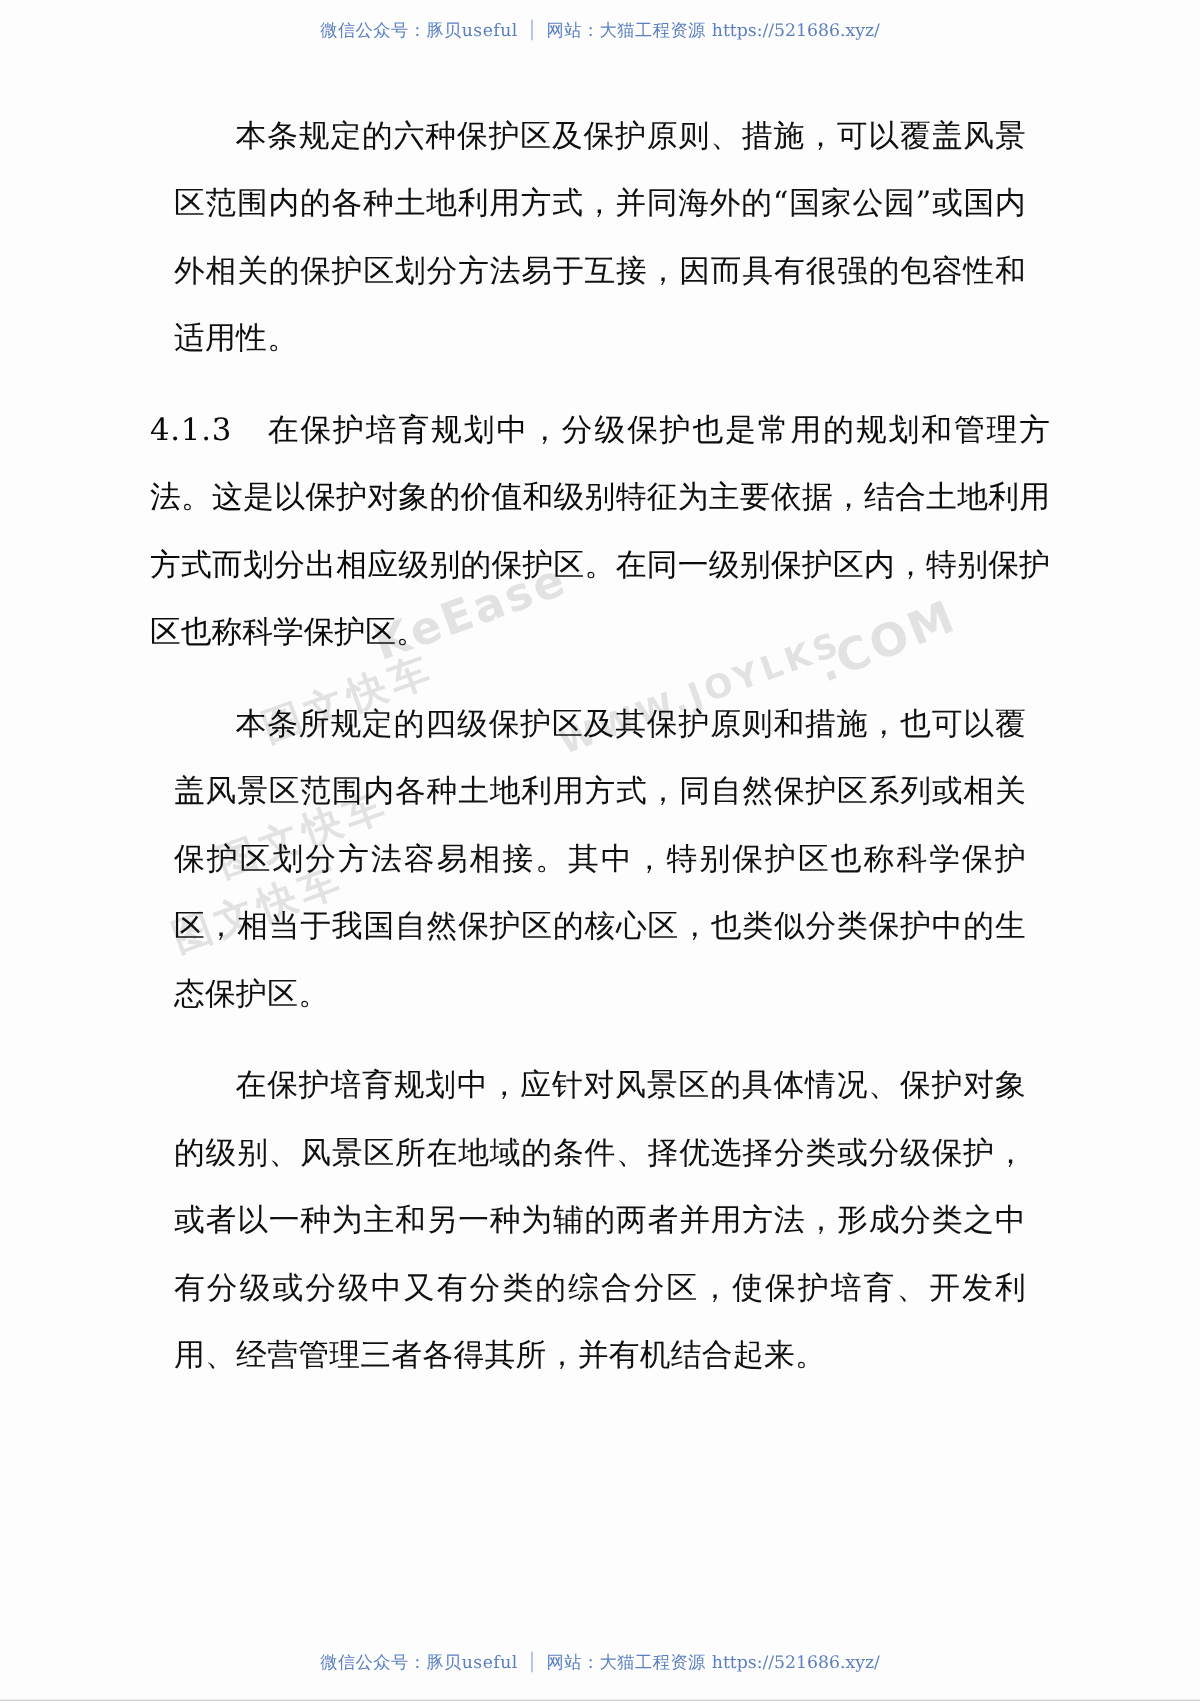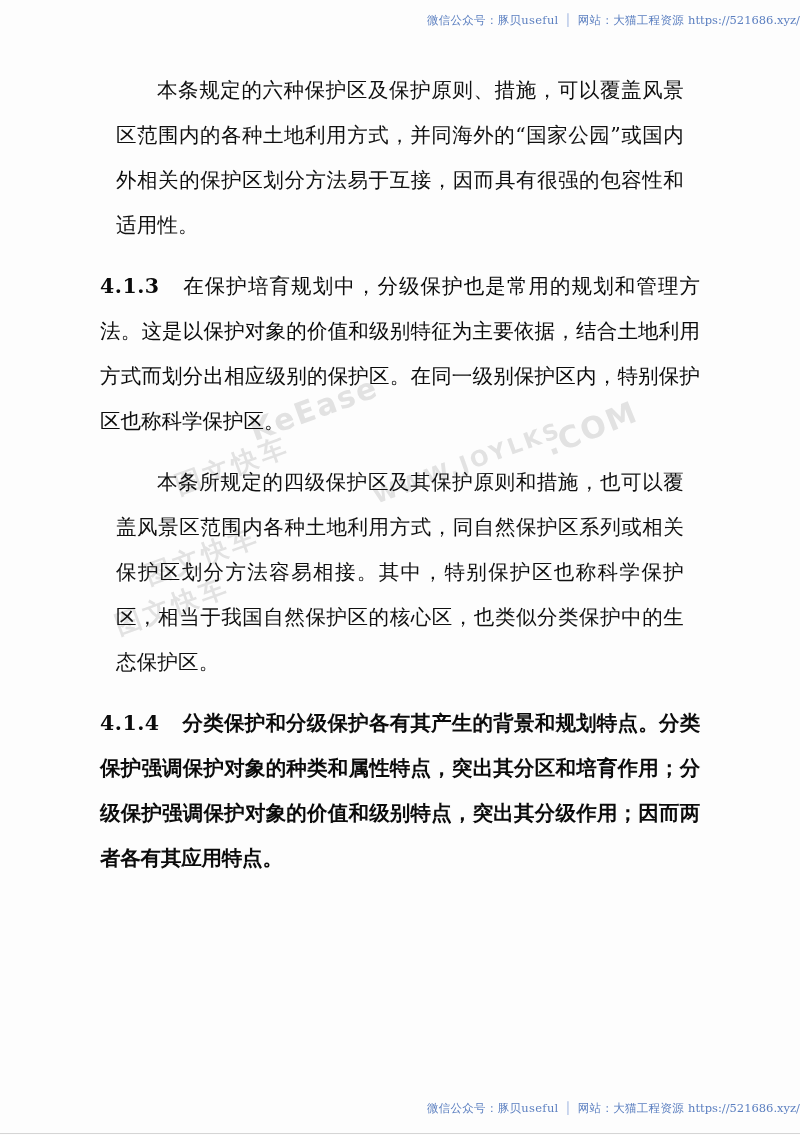--- a/index.html
+++ b/index.html
@@ -49,21 +49,21 @@
   .wm4 { left: 370px; top: 485px; transform: rotate(-20deg); }
   .wm5 { left: 140px; top: 560px; transform: rotate(-20deg); }
   .wm6 { left: 110px; top: 610px; transform: rotate(-20deg); }
 
   
   .running-head,
   .running-foot {
     position: absolute;
     left: 0;
     width: 800px;
-    text-align: right;
+    text-align: center;
     color: #5b7fc0;
     font-size: 11.5px;
     font-family: "DejaVu Serif", "Liberation Serif", serif;
     letter-spacing: .3px;
     z-index: 3;
     white-space: nowrap;
   }
   .running-head { top: 13px; }
   .running-foot { top: 1101px; }
   .running-head .sep,
@@ -102,21 +102,21 @@
   p.clause {
     margin: 0;
     color: #0b0b0b;
     font-size: 20.5px;
     line-height: 45px;
     text-align: justify;
     text-justify: inter-ideograph;
     text-indent: 0;
   }
   .clause-no {
-    font-weight: 700;
+    font-weight: 400;
     letter-spacing: .5px;
     margin-right: 1.1em;
   }
 
   
   .dense {
     font-family: "DejaVu Sans", "Liberation Sans", sans-serif;
     font-weight: 700;
     font-size: 20px;
     line-height: 41px;
@@ -158,22 +158,22 @@
 
   <div class="content">
 
     <p class="para">本条规定的六种保护区及保护原则、措施，可以覆盖风景区范围内的各种土地利用方式，并同海外的“国家公园”或国内外相关的保护区划分方法易于互接，因而具有很强的包容性和适用性。</p>
 
 
     <p class="clause"><span class="clause-no">4.1.3</span><span>在保护培育规划中，分级保护也是常用的规划和管理方法。这是以保护对象的价值和级别特征为主要依据，结合土地利用方式而划分出相应级别的保护区。在同一级别保护区内，特别保护区也称科学保护区。</span></p>
 
     <p class="para">本条所规定的四级保护区及其保护原则和措施，也可以覆盖风景区范围内各种土地利用方式，同自然保护区系列或相关保护区划分方法容易相接。其中，特别保护区也称科学保护区，相当于我国自然保护区的核心区，也类似分类保护中的生态保护区。</p>
 
-    <p class="clause dense"><span class="clause-no">4.1.4</span><span>分类保护和分级保护各有其产生的背景和规划特点。分类保护强调保护对象的种类和属性特点，突出其分区和培育作用；分级保护强调保护对象的价值和级别特点，突出其分级作用；因而两者各有其应用特点。</span></p>
 
+    <p class="para">在保护培育规划中，应针对风景区的具体情况、保护对象的级别、风景区所在地域的条件、择优选择分类或分级保护，或者以一种为主和另一种为辅的两者并用方法，形成分类之中有分级或分级中又有分类的综合分区，使保护培育、开发利用、经营管理三者各得其所，并有机结合起来。</p>
 
     <div class="spacer-md"></div>
 
   </div>
 
   <div class="running-foot">
     <span>微信公众号：豚贝useful</span><span class="sep">│</span><span>网站：大猫工程资源</span>
     <span class="url">https://521686.xyz/</span>
   </div>
 

